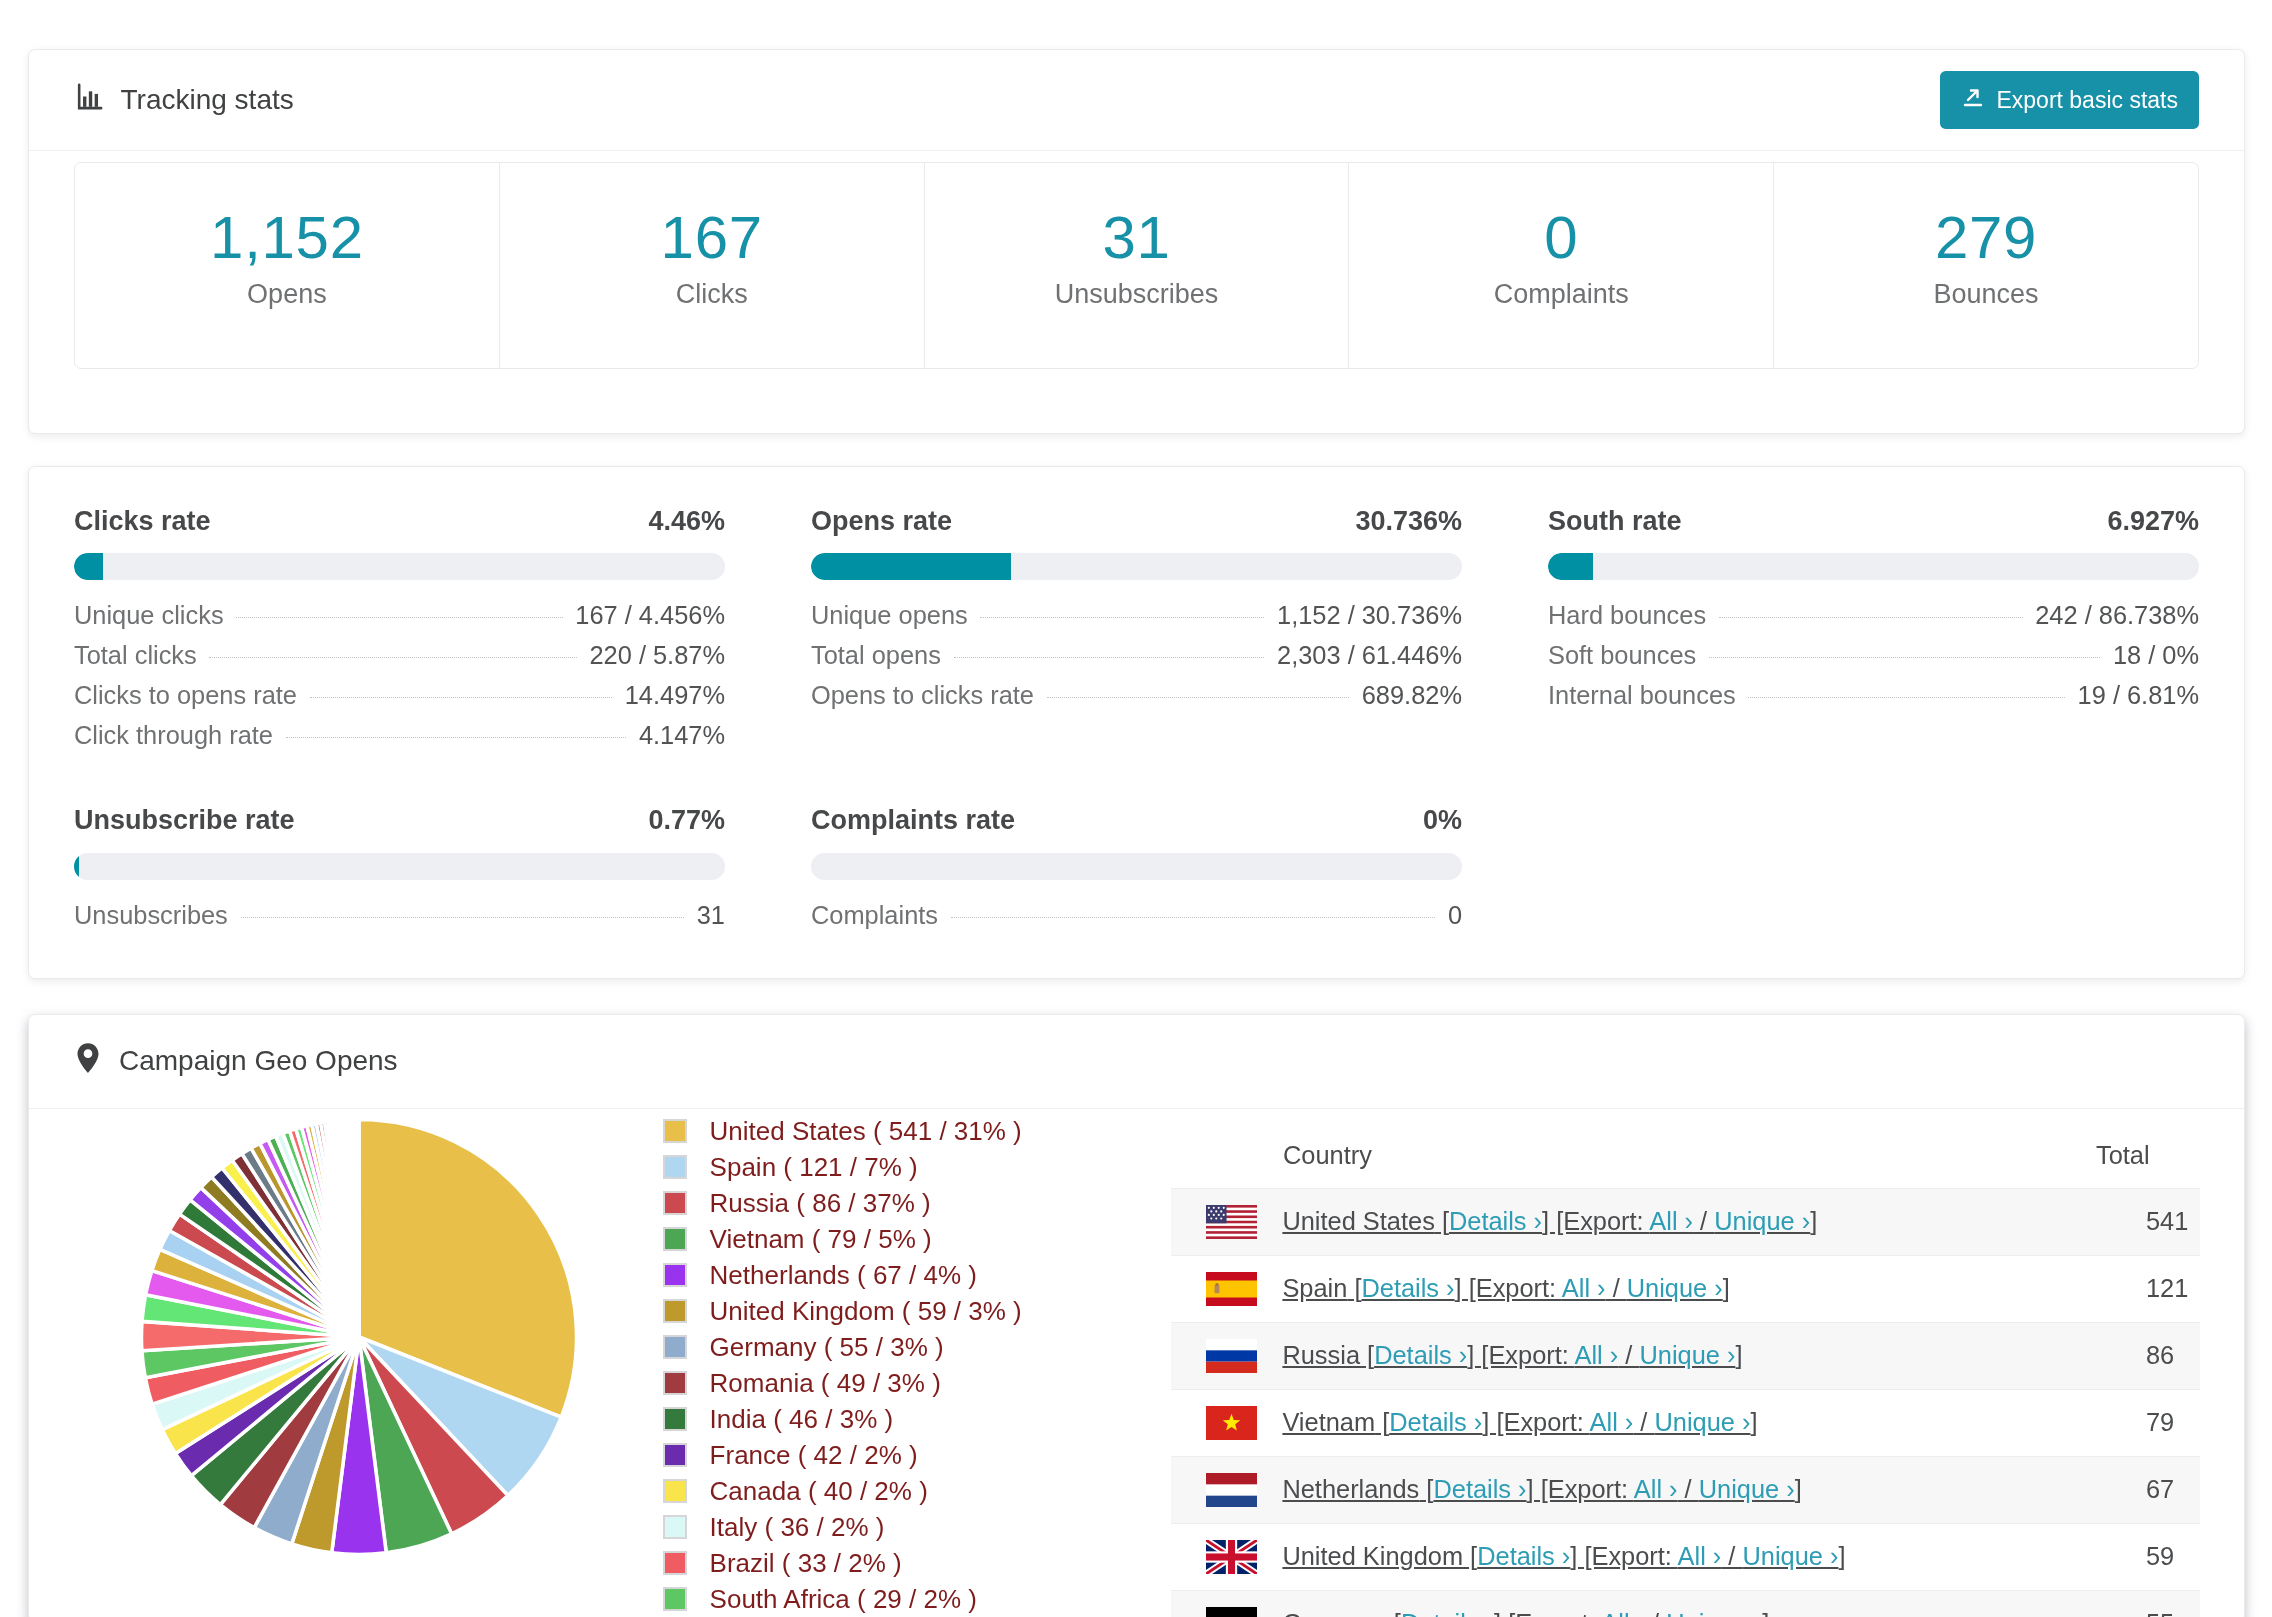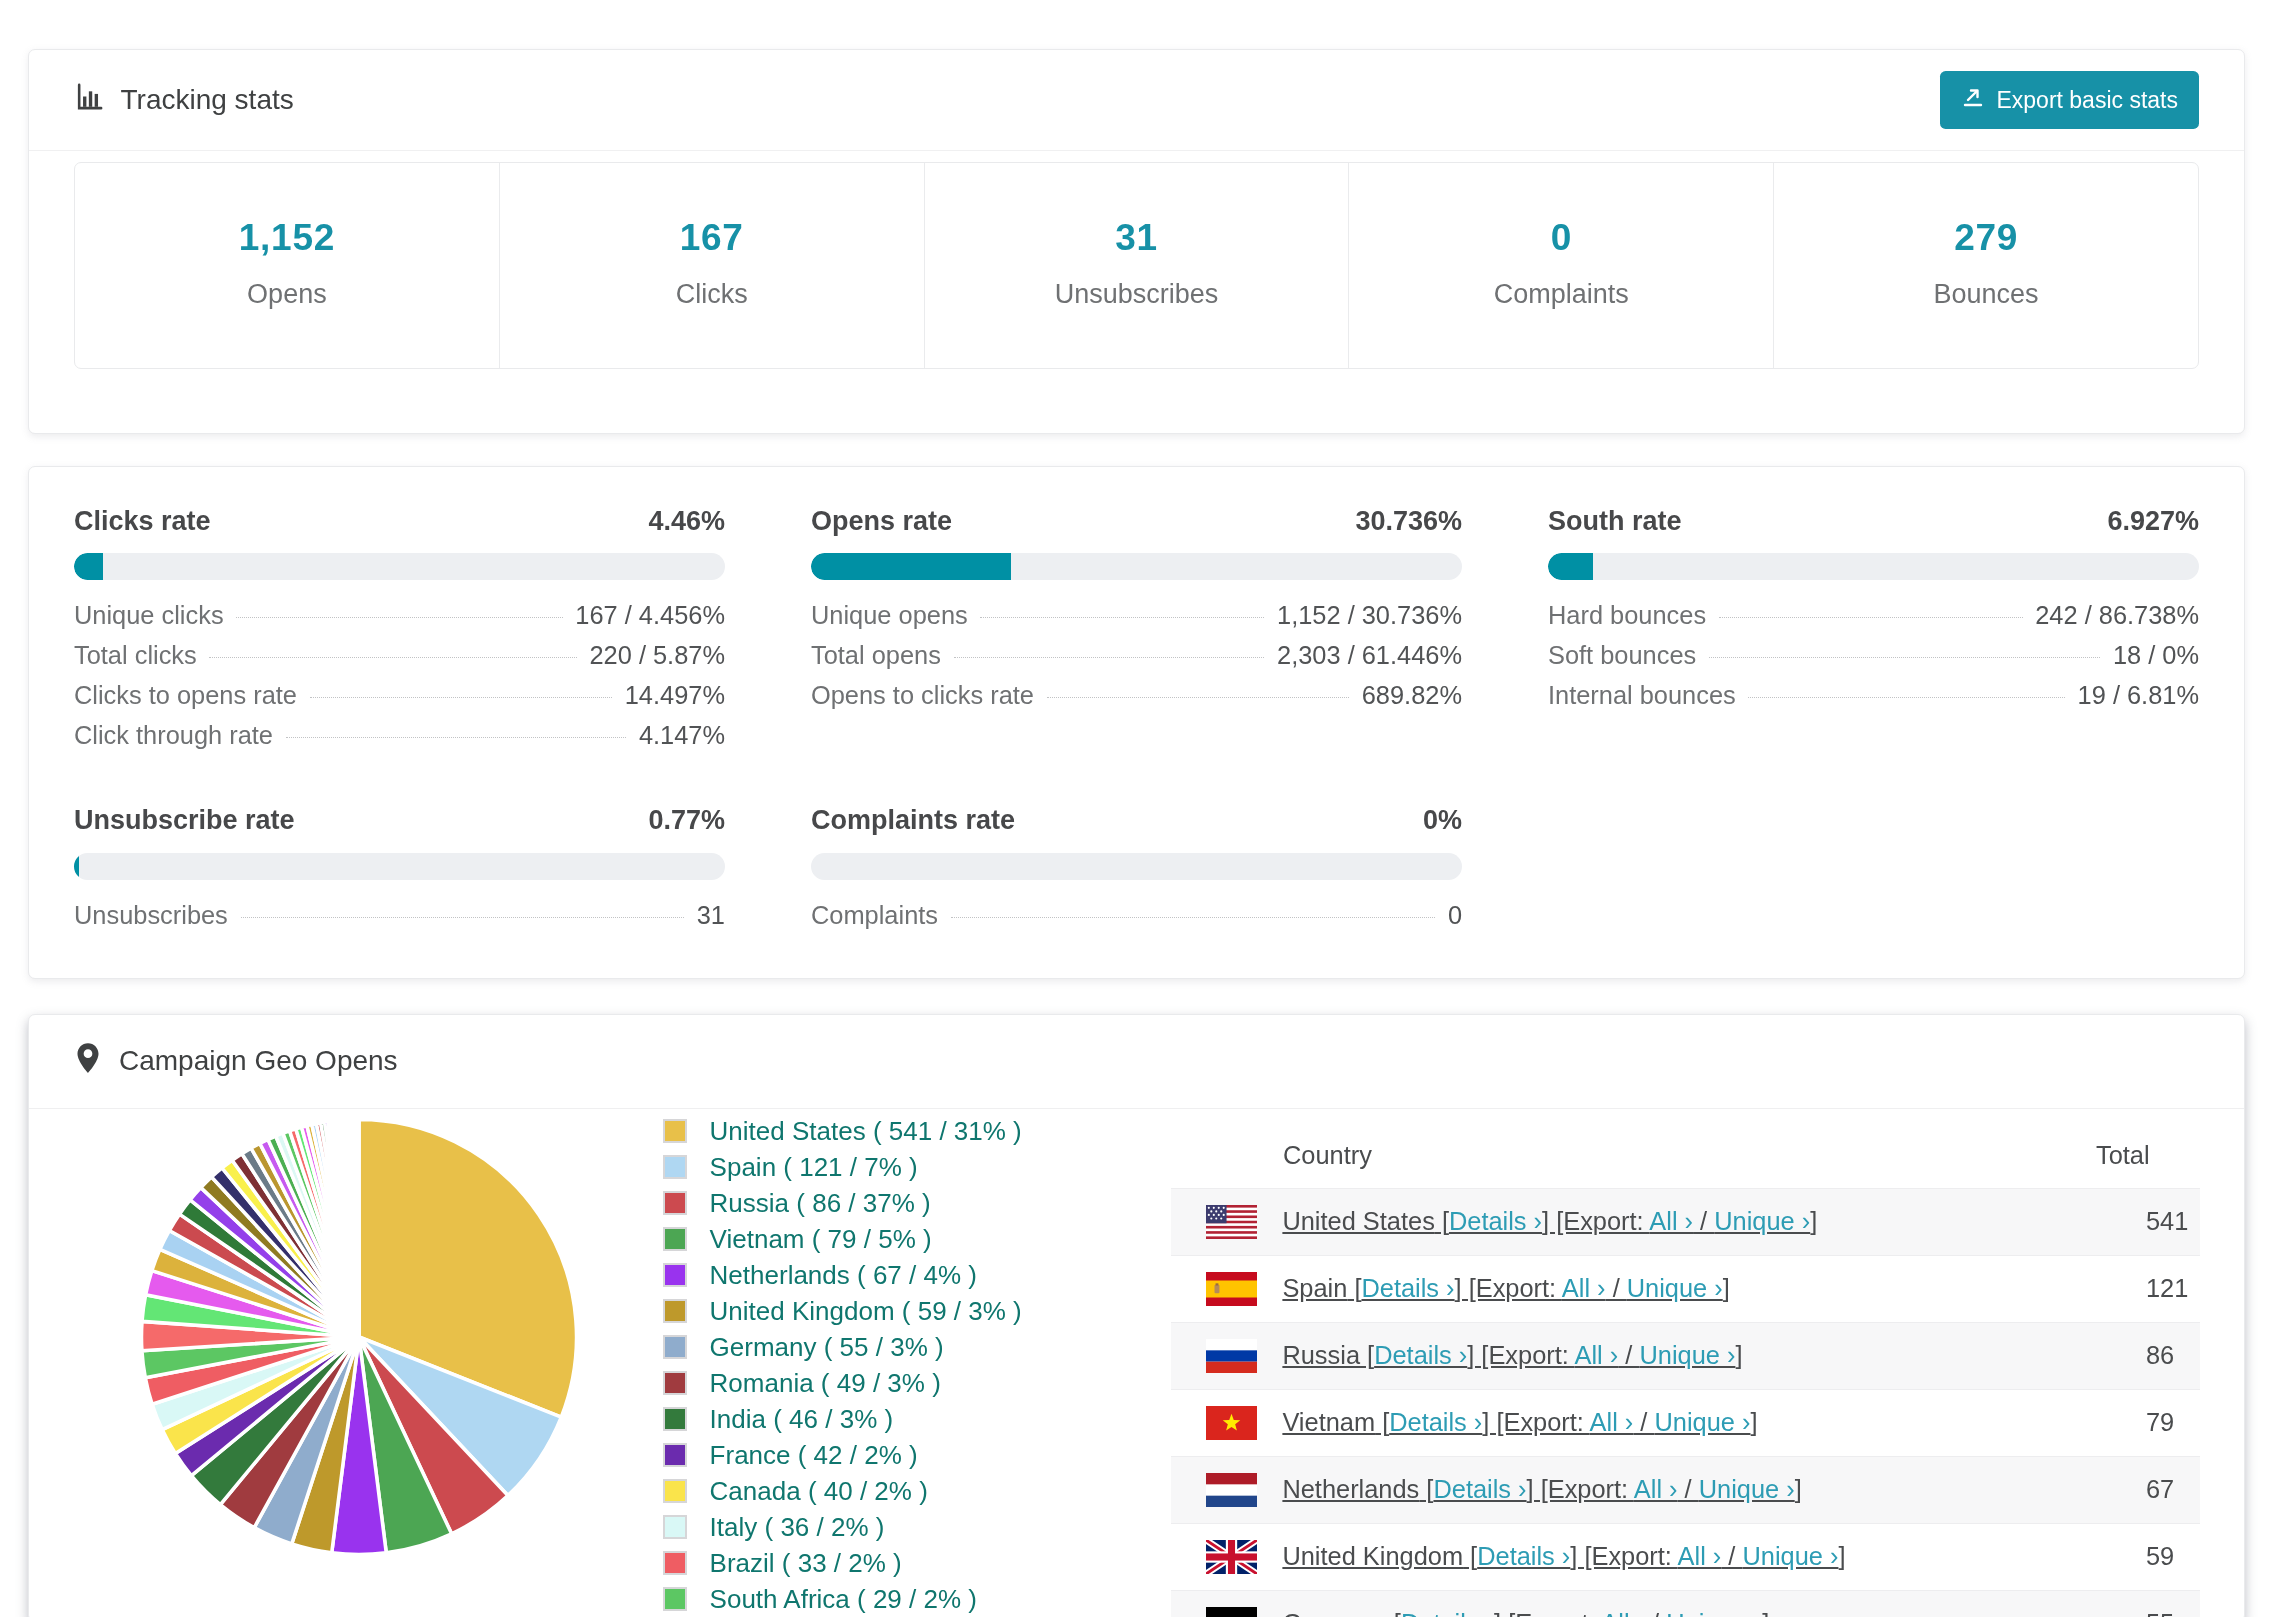--- a/index.html
+++ b/index.html
@@ -28,21 +28,21 @@
     background:#1791A7;color:#fff;border:none;cursor:pointer;
     font-family:inherit;font-size:23px;padding:14px 21px;border-radius:5.6px;
   }
   .stats-box{
     margin:11.3px 45px 64px;
     border:1.4px solid #E9EAEC;border-radius:7px;
     display:flex;
   }
   .stat-col{flex:1;text-align:center;padding:47px 0 58px;border-right:1.4px solid #EAEBED;}
   .stat-col:last-child{border-right:none;}
-  .stat-value{font-size:37px;font-weight:700;color:#1791A7;letter-spacing:0.7px;line-height:56px;}
+  .stat-value{font-size:60px;font-weight:400;color:#1791A7;letter-spacing:0.7px;line-height:56px;}
   .stat-label{font-size:27px;color:#6F7173;margin-top:12.7px;}
   
   .card2{margin-top:32px;padding:37px 45px;}
   .rates-grid{display:grid;grid-template-columns:repeat(3,1fr);column-gap:86px;row-gap:42px;}
   .rate-title-row{display:flex;justify-content:space-between;align-items:baseline;
     font-size:27px;font-weight:700;color:#47484A;margin-bottom:15.5px;line-height:34px;}
   .bar{height:27px;background:#EDEFF2;border-radius:13.4px;margin-bottom:21px;overflow:hidden;}
   .bar-fill{height:100%;background:#0090A4;border-radius:13.4px 0 0 13.4px;}
   .detail-row{display:flex;align-items:baseline;font-size:25.4px;color:#6F7173;height:40px;}
   .detail-label{white-space:nowrap;}
@@ -51,21 +51,21 @@
   
   .card3{margin-top:35px;height:606px;position:relative;overflow:hidden;
          box-shadow:0 5.6px 11.3px rgba(110,115,130,.45);}
   .geo-header{display:flex;align-items:center;gap:17px;padding:27px 45px;
     border-bottom:1.4px solid #EFEFF0;font-size:28px;color:#3F4142;}
   .geo-body{position:relative;height:513px;}
   .pie-wrap{position:absolute;left:104px;top:2.1px;width:452px;height:452px;}
   .legend{position:absolute;left:634px;top:7px;}
   .legend-item{display:flex;align-items:center;margin-bottom:5px;cursor:pointer;}
   .legend-swatch{width:24px;height:24px;border:2.1px solid #D6D6D8;margin-right:22.6px;box-sizing:border-box;}
-  .legend-label{font-size:26px;color:#0f766e;text-align:center;}
+  .legend-label{font-size:26px;color:#7f1d1d;text-align:center;}
   .geo-table{position:absolute;left:1142px;top:14px;width:1029px;font-size:25.4px;color:#4A4C4E;}
   .gt-header{position:relative;height:65px;line-height:65px;padding-left:112px;}
   .gt-row{position:relative;height:67px;display:flex;align-items:center;
           padding-left:35px;border-top:1.4px solid #EDEDEF;box-sizing:border-box;text-decoration:underline;}
   .gt-row.stripe{background:#F7F7F8;}
   .flag{width:51px;height:34px;margin-right:25.4px;flex:0 0 51px;}
   .country-cell{white-space:nowrap;}
   .geo-link{color:#2D9CB4;text-decoration:none;cursor:pointer;}
   .total-cell{position:absolute;left:975px;top:0;height:100%;display:flex;align-items:center;}
   .gt-header .total-head{position:absolute;left:925px;top:0;}

